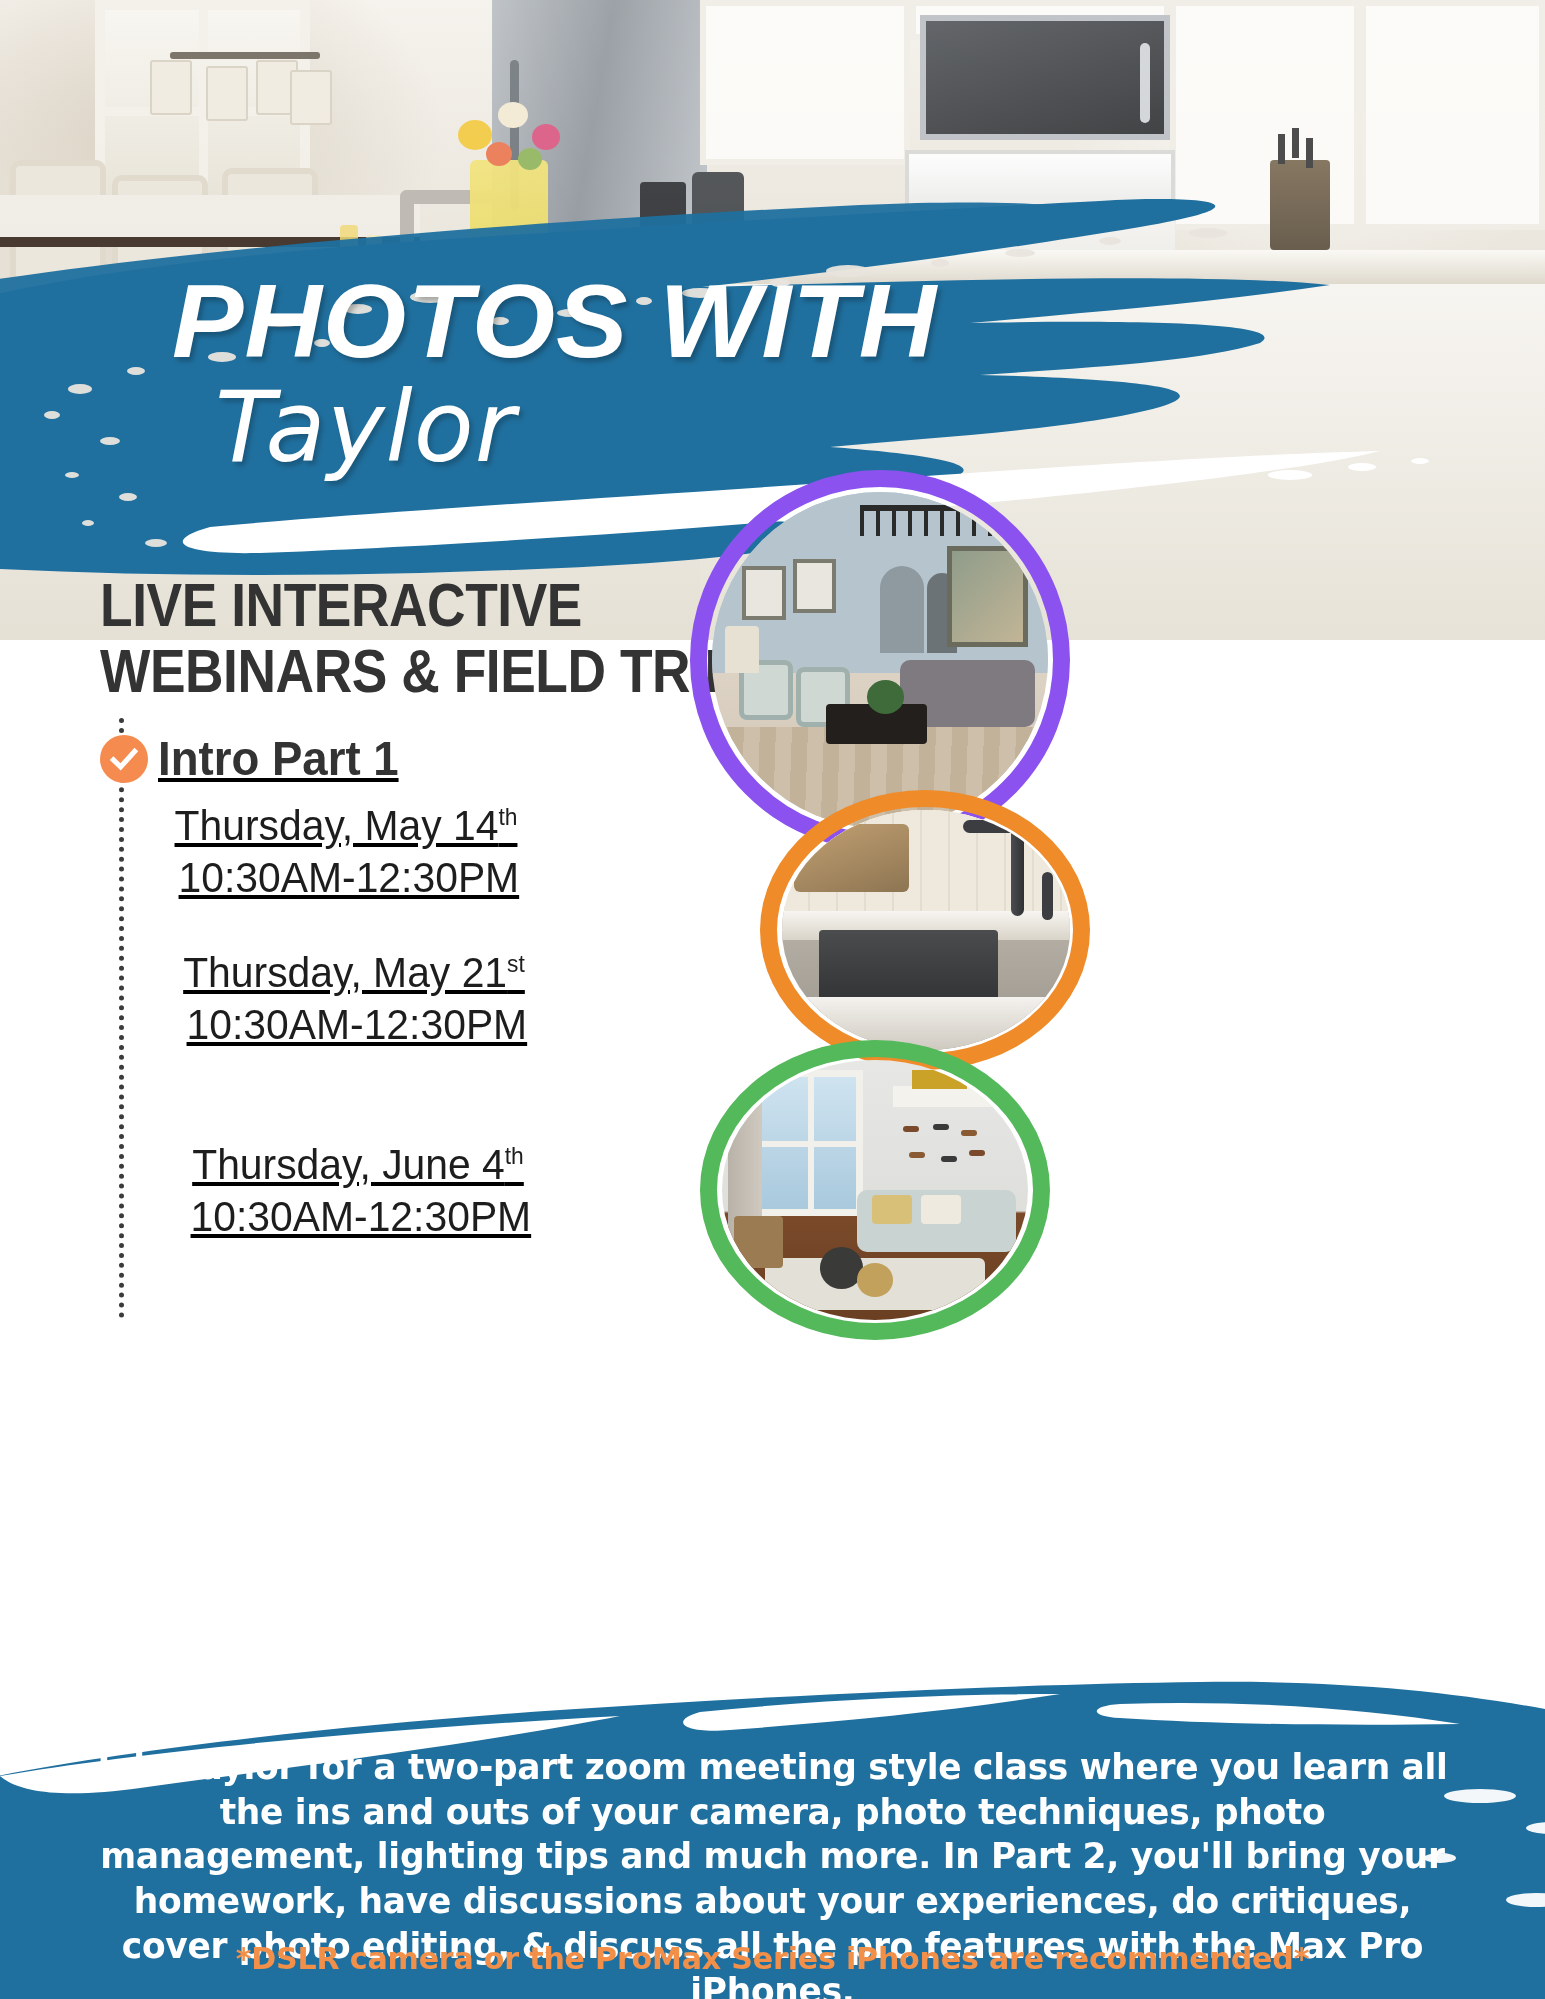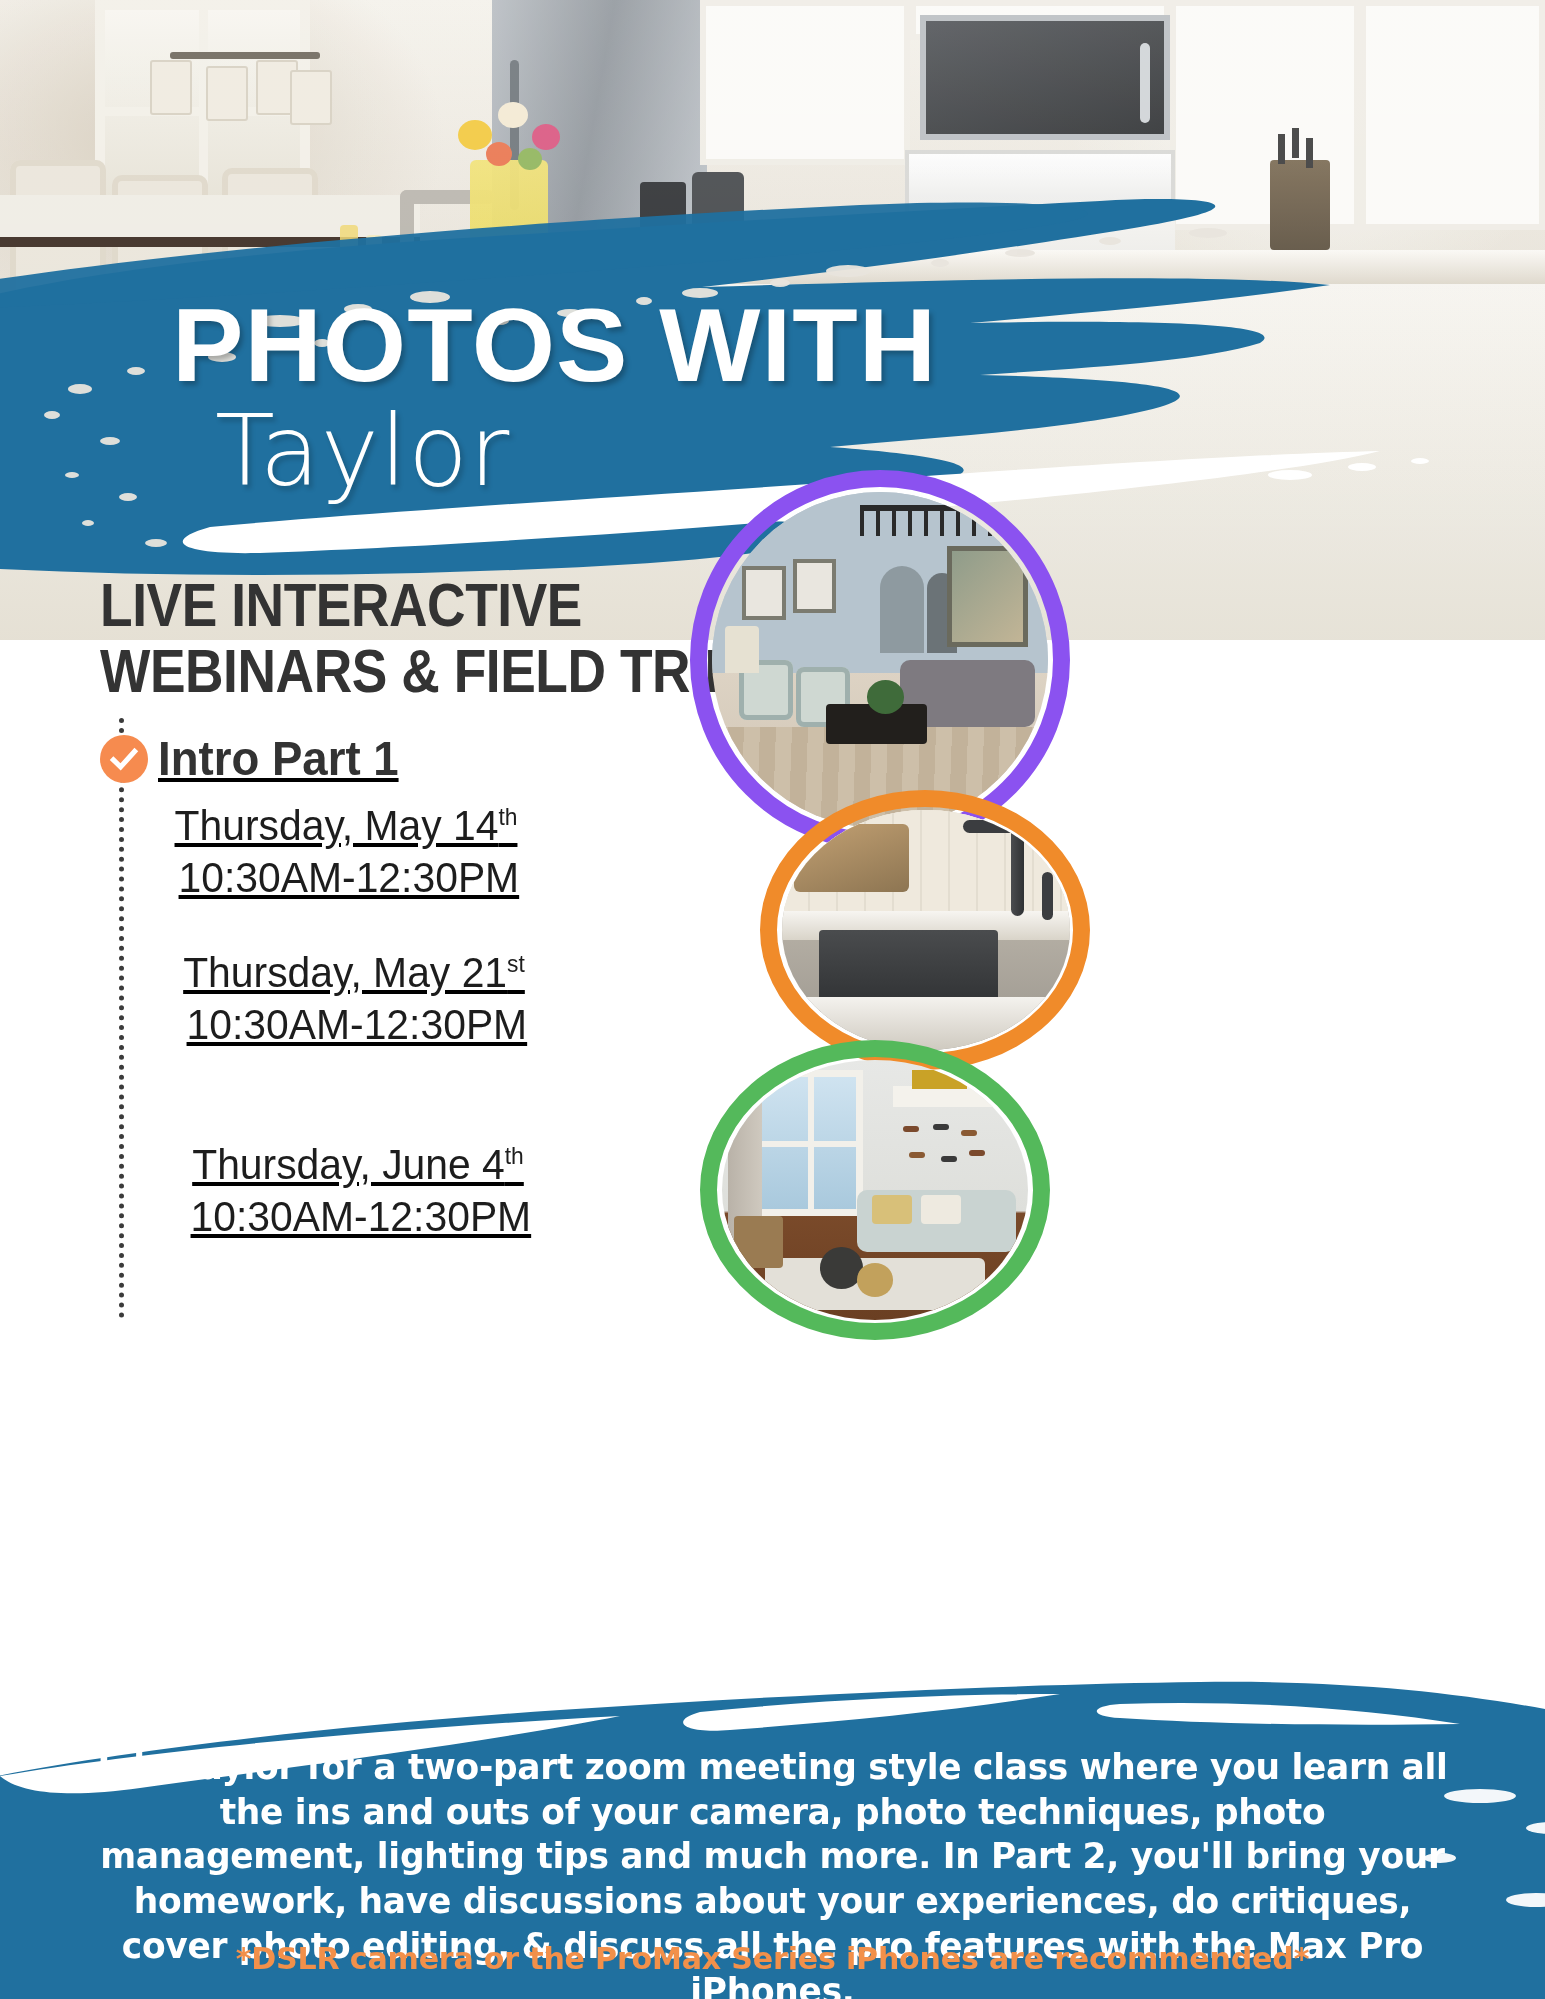--- a/index.html
+++ b/index.html
@@ -94,21 +94,21 @@
   .hp-b1{position:absolute;left:340px;top:225px;width:18px;height:70px;background:rgba(238,214,110,.85);border-radius:4px;}
   .hp-b2{position:absolute;left:366px;top:235px;width:16px;height:60px;background:rgba(243,232,180,.8);border-radius:4px;}
   .hero-photo .dim{position:absolute;inset:0;background:linear-gradient(180deg,rgba(255,255,255,.12),rgba(255,255,255,0));}
 
   
   .header-brush{
     position:absolute;left:-40px;top:175px;width:1660px;height:430px;
   }
   .header-brush svg{display:block;width:100%;height:100%;}
 
-  .title-block{position:absolute;left:0;top:293px;width:1000px;}
+  .title-block{position:absolute;left:0;top:269px;width:1000px;font-style:italic;}
   .title-main{
     font-family:"Liberation Sans", sans-serif;
     font-weight:bold;
     font-size:104px;
     letter-spacing:1px;
     color:#ffffff;
     margin:0 0 0 172px;
     line-height:1;
     text-shadow:3px 4px 5px rgba(0,0,0,.25);
     transform:scaleX(1.03);

